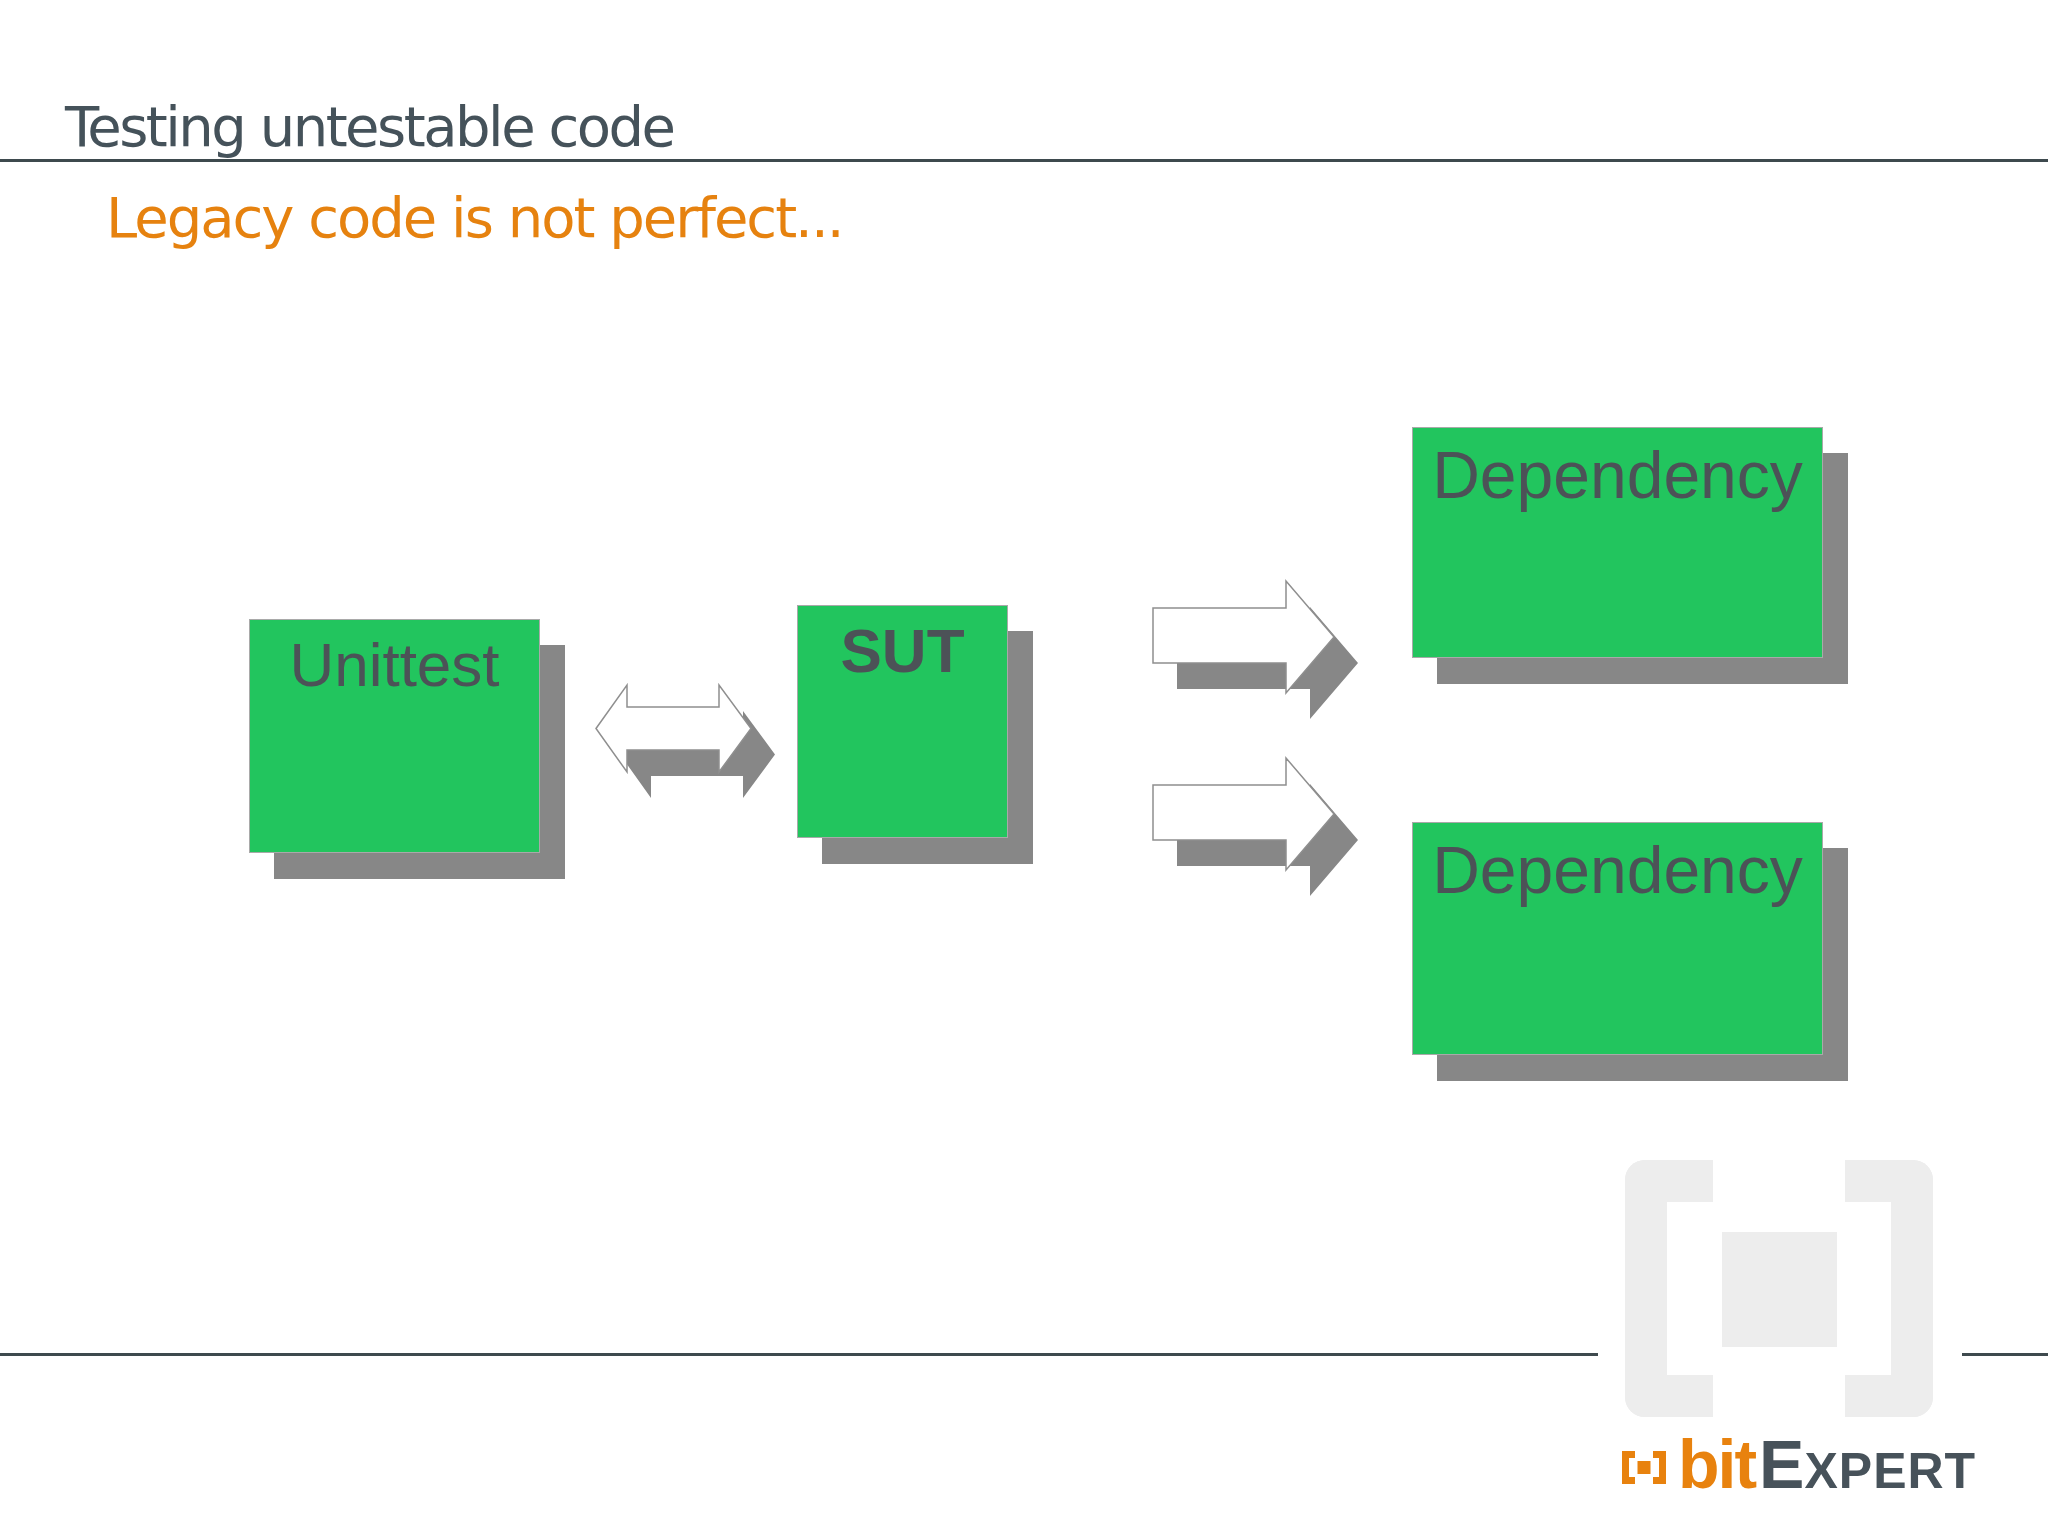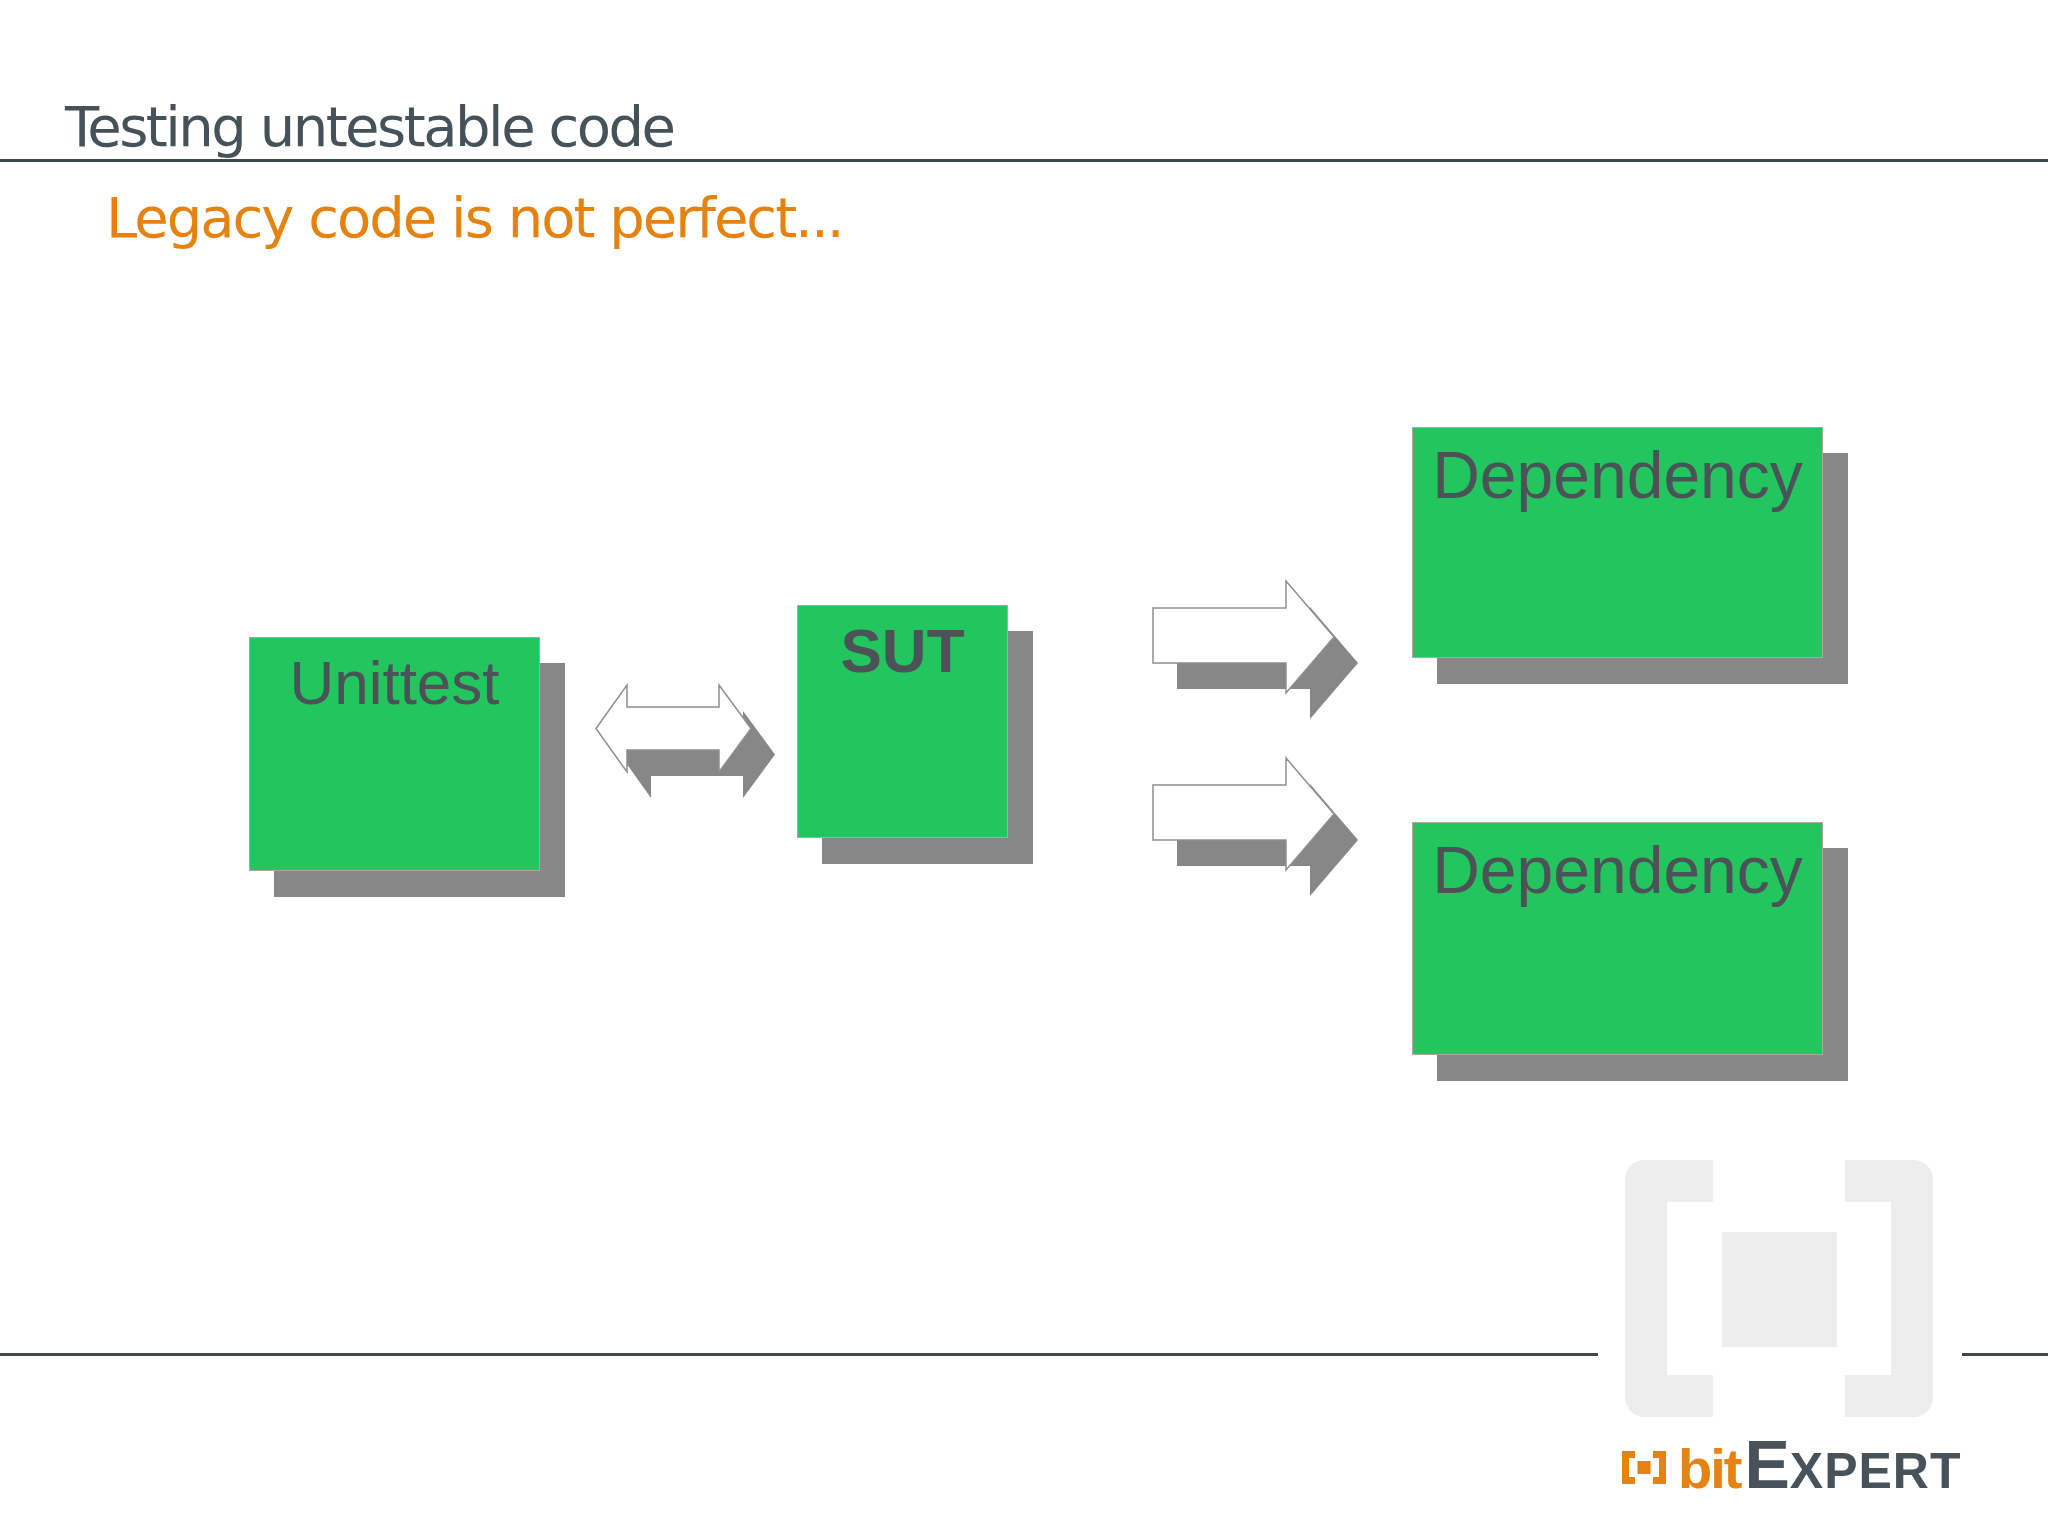--- a/index.html
+++ b/index.html
@@ -26,21 +26,21 @@
   
   .node{
     position:absolute;background:#22c55e;border:1px solid #a9a9a9;
     box-shadow:25px 26px 0 #878787;
     display:flex;align-items:flex-start;justify-content:center;
     box-sizing:border-box;
   }
   .node span{
     color:#4c5257;line-height:1;padding-top:14px;white-space:nowrap;
   }
-  .node-unittest{left:249px;top:637px;width:291px;height:234px;font-size:62px;}
+  .node-unittest{left:249px;top:619px;width:291px;height:234px;font-size:62px;}
   .node-sut{left:797px;top:605px;width:211px;height:233px;font-size:62px;font-weight:bold;}
   .node-dep1{left:1412px;top:427px;width:411px;height:231px;font-size:66px;}
   .node-dep2{left:1412px;top:822px;width:411px;height:233px;font-size:66px;}
   
   .arrows{position:absolute;left:0;top:0;pointer-events:none;}
   .arrow-shadow{fill:#878787;stroke:none;}
   .arrow-body{fill:#ffffff;stroke:#8f8f8f;stroke-width:1.5;}
   
   .wm-backing{position:absolute;left:1598px;top:1152px;width:364px;height:272px;background:#ffffff;z-index:2;}
   .wm-part{position:absolute;box-sizing:border-box;z-index:3;}
@@ -54,21 +54,21 @@
     border:0 solid #ededed;border-right-width:42px;border-top-width:42px;border-bottom-width:42px;
     border-radius:0 20px 20px 0;
   }
   .wm-square{left:1722px;top:1232px;width:115px;height:115px;background:#ededed;}
   .brand{
     position:absolute;left:1622px;top:1430px;z-index:3;
     font-size:68px;line-height:1;white-space:nowrap;
   }
   .brand .mark{vertical-align:4px;margin-right:12px;}
   .brand .bit{
-    font-size:56px;font-weight:700;letter-spacing:-2px;color:#e8820e;
+    font-size:68px;font-weight:700;letter-spacing:-2px;color:#e8820e;
   }
   .brand .exp-e{
     font-size:68px;font-weight:600;color:#47525a;margin-left:4px;
   }
   .brand .exp-rest{
     font-size:50px;font-weight:600;letter-spacing:1px;color:#47525a;
   }
 </style>
 </head>
 <body>

